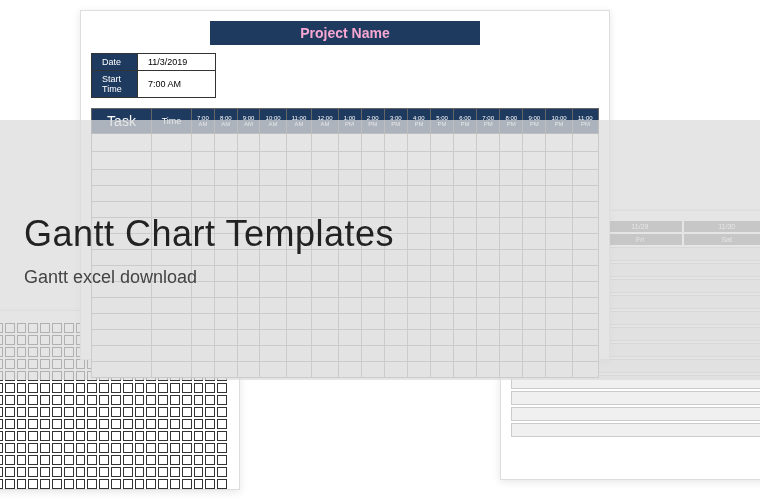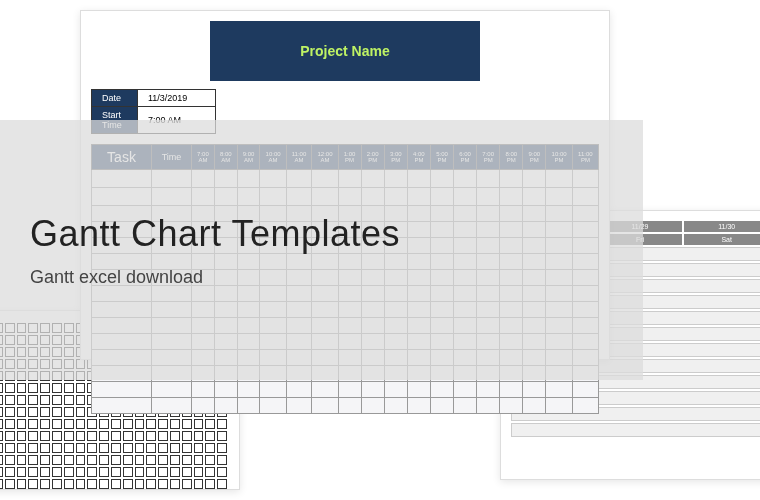--- a/index.html
+++ b/index.html
@@ -6,32 +6,32 @@
 body{width:760px;height:500px;background:#fff;position:relative;font-family:Arial,sans-serif;overflow:hidden}
 .sheet{position:absolute;background:#fff;border:1px solid #ddd;box-shadow:0 2px 8px rgba(0,0,0,0.1)}
 .sheet-bl{left:-20px;top:310px;width:260px;height:180px;padding:10px}
 .sheet-bl .grid{width:100%;height:100%}
 .sheet-bl .grid td{border:1px solid #333;width:10px;height:10px}
 .sheet-br{right:-20px;top:210px;width:280px;height:270px;padding:10px}
 .sheet-br .top{display:flex;gap:2px;margin-bottom:2px}
 .sheet-br .top div{flex:1;background:#888;color:#fff;font-size:7px;padding:2px;text-align:center}
 .sheet-br .row{height:14px;border:1px solid #ccc;margin-bottom:2px;background:#f0f0f0}
 .sheet-main{left:80px;top:10px;width:530px;height:350px;padding:10px}
-.title-bar{background:#1e3a5f;color:#bef264;text-align:center;padding:22px;font-weight:bold;font-size:14px;width:270px;margin:0 auto 8px}
+.title-bar{background:#1e3a5f;color:#f9a8d4;text-align:center;padding:4px;font-weight:bold;font-size:14px;width:270px;margin:0 auto 8px}
 .meta{border-collapse:collapse;margin-bottom:10px}
 .meta td{border:1px solid #333;padding:3px 10px;font-size:9px}
 .meta .lbl{background:#1e3a5f;color:#fff;width:46px}
 .meta .val{background:#fff;width:78px}
 .gantt{border-collapse:collapse;width:100%}
 .gantt th{background:#1e3a5f;color:#fff;font-size:6px;padding:4px 1px;border:1px solid #666;font-weight:normal}
 .gantt th.task{width:60px;font-size:14px}
 .gantt th.times{width:40px;font-size:9px}
 .gantt td{border:1px solid #999;height:16px;background:#f5f5f7}
 .gantt tr.blank td{background:#fff;height:18px}
-.overlay{position:absolute;left:0;top:120px;width:643px;height:260px;background:rgba(220,220,220,0.75);display:flex;flex-direction:column;justify-content:center;padding-left:30px}
+.overlay{position:absolute;left:0;top:120px;width:760px;height:260px;background:rgba(220,220,220,0.75);display:flex;flex-direction:column;justify-content:center;padding-left:24px}
 .overlay h1{font-size:36px;font-weight:normal;color:#222;margin-bottom:12px;letter-spacing:0.5px}
 .overlay p{font-size:18px;color:#444}
 </style>
 </head>
 <body>
 
 <div class="sheet sheet-bl">
   <table class="grid">
       <tbody id="bl-grid">
         <tr>

